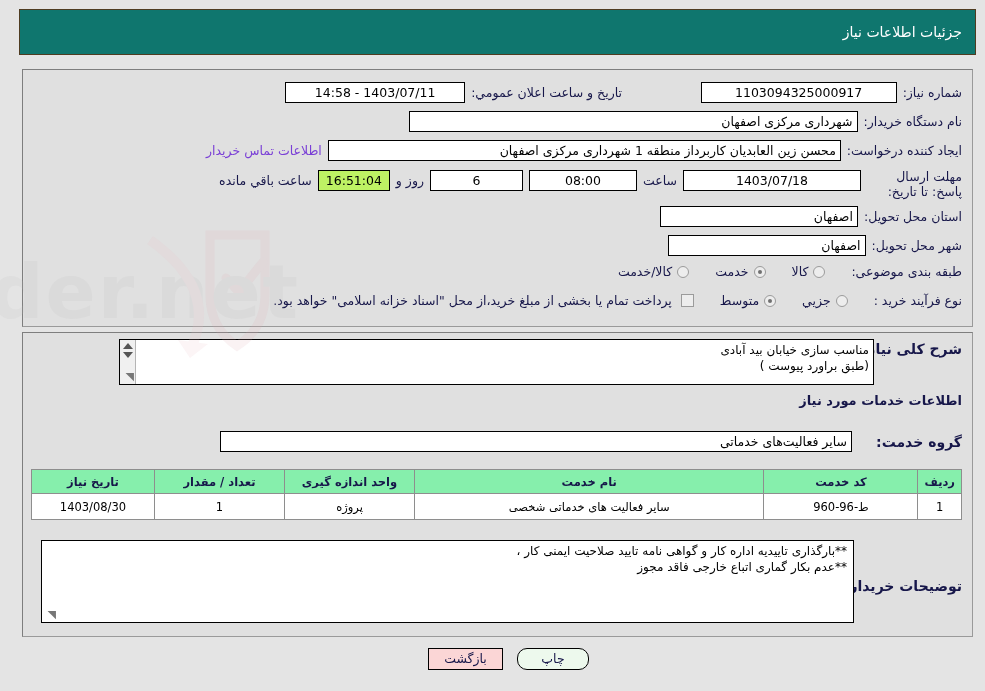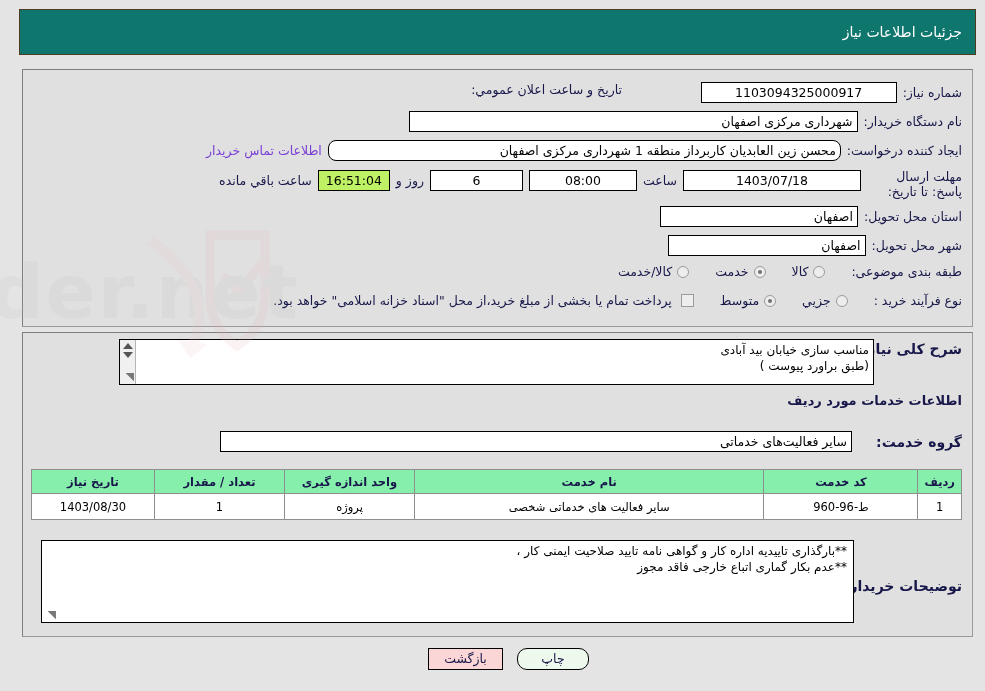--- a/index.html
+++ b/index.html
@@ -236,30 +236,31 @@
   </svg>
 
   <div class="panel" id="panel-top">
 
     <div class="frow" style="right:10px; top:12px;">
       <span class="lbl">شماره نیاز:</span>
       <span class="fld center" style="width:196px;">1103094325000917</span>
     </div>
     <div class="frow" style="right:350px; top:12px;">
       <span class="lbl">تاریخ و ساعت اعلان عمومي:</span>
+      <span class="fld center" style="width:180px;">1403/07/11 - 14:58</span>
     </div>
 
     <div class="frow" style="right:10px; top:41px;">
       <span class="lbl">نام دستگاه خریدار:</span>
       <span class="fld" style="width:449px;">شهرداری مرکزی اصفهان</span>
     </div>
 
     <div class="frow" style="right:10px; top:70px;">
       <span class="lbl">ایجاد کننده درخواست:</span>
-      <span class="fld" style="width:513px;border-radius:8px;">محسن زین العابدیان کاربرداز منطقه 1 شهرداری مرکزی اصفهان</span>
+      <span class="fld" style="width:513px;">محسن زین العابدیان کاربرداز منطقه 1 شهرداری مرکزی اصفهان</span>
       <span class="linklike">اطلاعات تماس خریدار</span>
     </div>
 
     <div class="frow" style="right:10px; top:99px; align-items:flex-start;">
       <span class="lbl" style="display:inline-block; width:95px; white-space:normal;">مهلت ارسال پاسخ: تا تاریخ:</span>
       <span class="fld center" style="width:178px; margin-top:1px;">1403/07/18</span>
       <span class="plain" style="margin-top:4px;">ساعت</span>
       <span class="fld center" style="width:108px; margin-top:1px;">08:00</span>
       <span class="fld center" style="width:93px; margin-top:1px;">6</span>
       <span class="plain" style="margin-top:4px;">روز و</span>
@@ -318,21 +319,21 @@
     <div class="ta-wrap" style="right:98px; top:6px; width:755px; height:46px;">
       <div class="ta-text">مناسب سازی خیابان بید آبادی
 (طبق براورد پیوست )</div>
       <div class="ta-scroll">
         <span class="ta-arrow up"></span>
         <span class="ta-arrow down"></span>
       </div>
       <span class="ta-grip">◥</span>
     </div>
 
-    <div class="section-head" style="right:10px; top:60px;">اطلاعات خدمات مورد ردیف</div>
+    <div class="section-head" style="right:10px; top:60px;">اطلاعات خدمات مورد نیاز</div>
 
     <div class="frow" style="right:10px; top:98px;">
       <span class="bold-lbl">گروه خدمت:</span>
       <span class="fld" style="width:632px; margin-right:18px;">سایر فعالیت‌های خدماتی</span>
     </div>
 
     <table class="tbl" style="right:10px; top:136px; width:931px;">
       <thead>
         <tr>
           <th style="width:32px;">ردیف</th>

